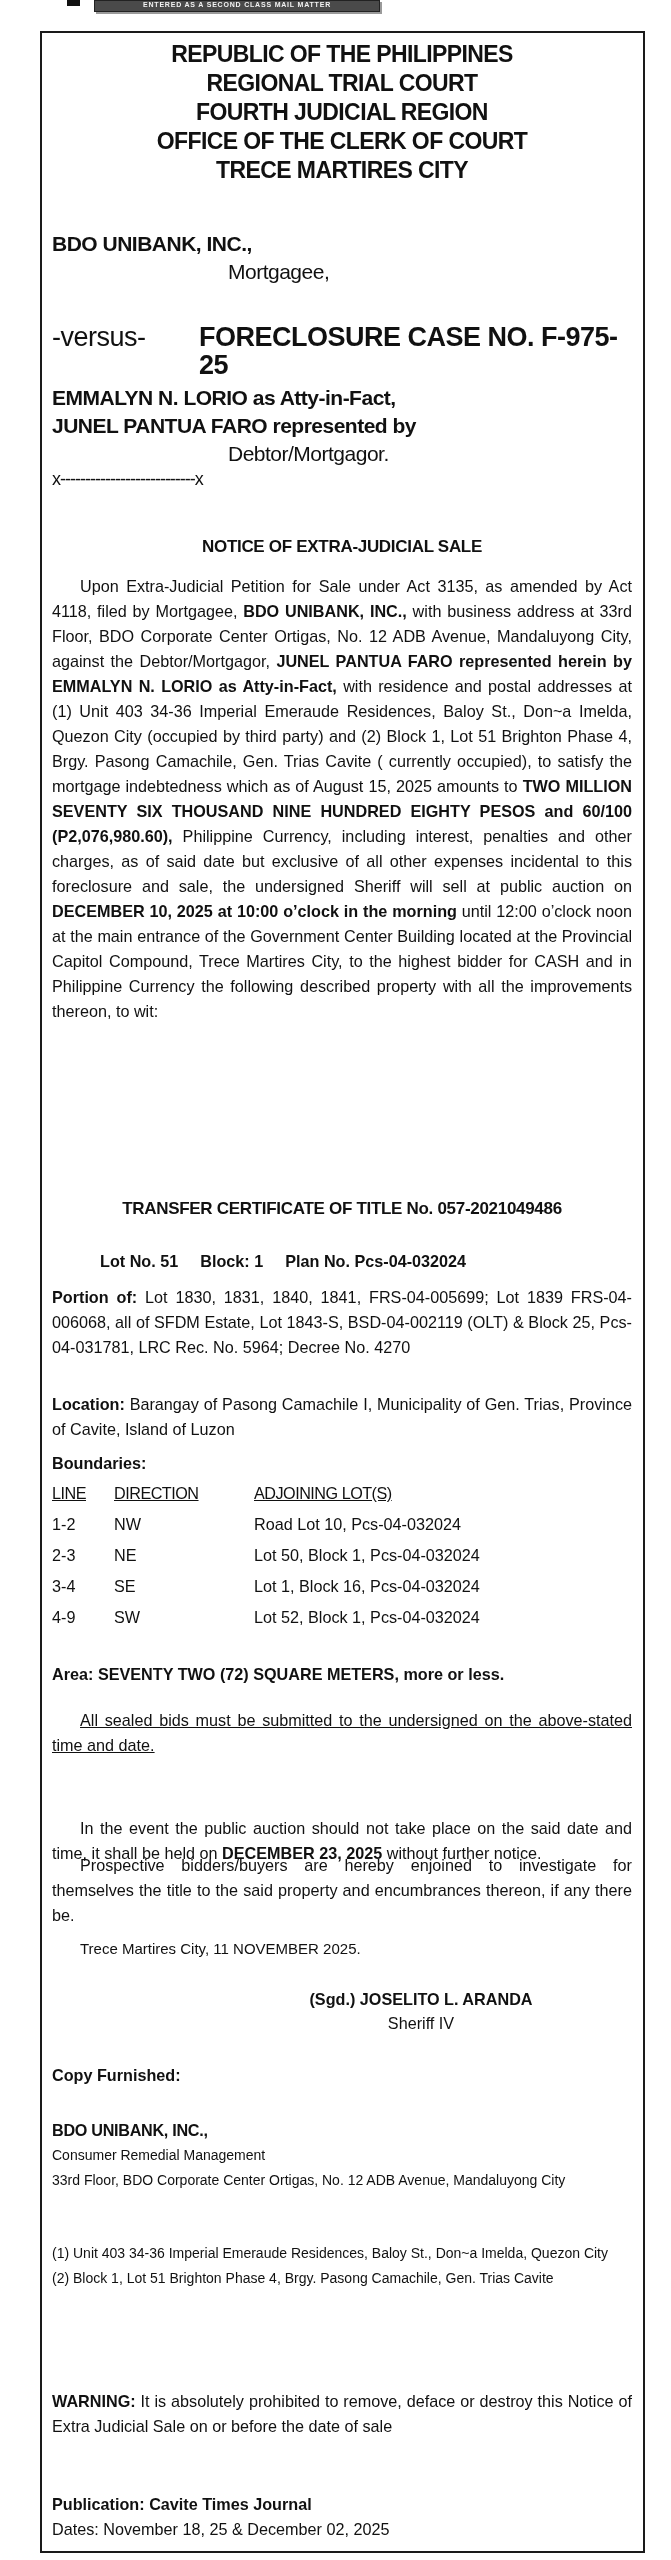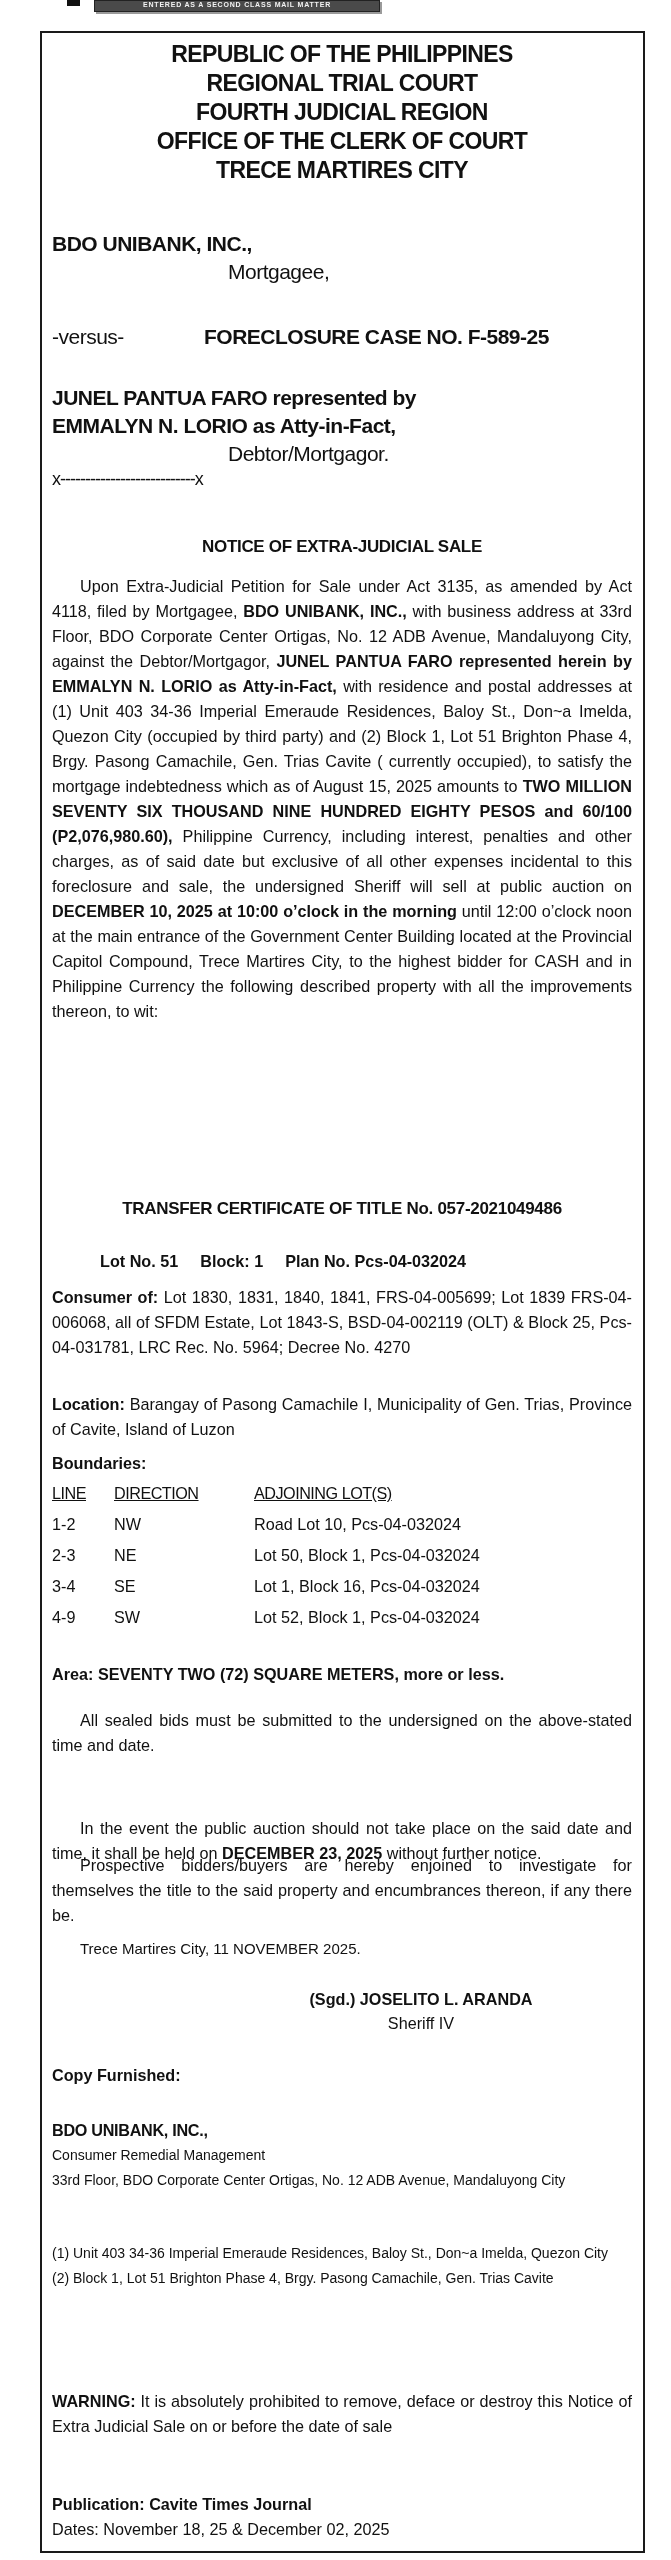--- a/index.html
+++ b/index.html
@@ -9,21 +9,21 @@
     .banner { position: absolute; left: 94px; top: 0; width: 284px; height: 10px; background: #4a4a4a;
               border: 1px solid #222; box-shadow: 2px 2px 0 #9a9a9a;
               color: #f2f2f2; font-size: 7px; font-weight: bold; letter-spacing: 0.8px;
               line-height: 8px; text-align: center; overflow: hidden; }
     .frame { position: absolute; left: 40px; top: 31px; width: 605px; height: 2522px;
              border: 2px solid #1a1a1a; box-sizing: border-box; }
     .content { position: absolute; left: 52px; width: 580px; }
     .hdr { text-align: center; font-weight: bold; font-size: 23px; line-height: 29px; letter-spacing: -0.6px; }
     .party { font-weight: bold; font-size: 21px; line-height: 28px; letter-spacing: -0.5px; }
     .role { font-size: 21px; line-height: 28px; letter-spacing: -0.5px; padding-left: 176px; }
-    .caseline { display: flex; align-items: baseline; font-size: 21px; letter-spacing: -0.5px; line-height: 28px; }
+    .caseline { display: flex; align-items: baseline; font-size: 27px; letter-spacing: -0.5px; line-height: 28px; }
     .caseline .versus { width: 152px; }
     .caseline .caseno { font-weight: bold; }
     .xline { font-size: 18px; line-height: 22px; letter-spacing: -1px; }
     .title { text-align: center; font-weight: bold; font-size: 17px; line-height: 22px; letter-spacing: -0.3px; }
     .p { font-size: 16.2px; line-height: 25px; text-align: justify; text-indent: 28px; letter-spacing: 0px; }
     .p b { font-weight: bold; }
     .tct { text-align: center; font-weight: bold; font-size: 17px; line-height: 22px; letter-spacing: -0.3px; }
     .lot { font-weight: bold; font-size: 16.2px; line-height: 22px; }
     .lot span { margin-right: 22px; }
     .block { font-size: 16.2px; line-height: 25px; text-align: justify; }
@@ -58,26 +58,26 @@
   <div class="hdr">TRECE MARTIRES CITY</div>
 </div>
 
 <div class="content" style="top:230px;">
   <div class="party">BDO UNIBANK, INC.,</div>
   <div class="role">Mortgagee,</div>
 </div>
 <div class="content" style="top:323px;">
   <div class="caseline">
     <span class="versus">-versus-</span>
-    <span class="caseno">FORECLOSURE CASE NO. F-589-25</span>
+    <span class="caseno">FORECLOSURE CASE NO. F-975-25</span>
   </div>
 </div>
 <div class="content" style="top:384px;">
+  <div class="party">EMMALYN N. LORIO as Atty-in-Fact,</div>
   <div class="party">JUNEL PANTUA FARO represented by</div>
-  <div class="party">EMMALYN N. LORIO as Atty-in-Fact,</div>
   <div class="role">Debtor/Mortgagor.</div>
   <div class="xline">x---------------------------x</div>
 </div>
 
 <div class="content" style="top:536px;">
   <div class="title">NOTICE OF EXTRA-JUDICIAL SALE</div>
 </div>
 
 <div class="content" style="top:574px;">
   <div class="p"><span>Upon Extra-Judicial Petition for Sale under Act 3135, as amended by Act 4118, filed by Mortgagee, </span><b>BDO UNIBANK, INC.,</b><span> with business address at 33rd Floor, BDO Corporate Center Ortigas, No. 12 ADB Avenue, Mandaluyong City, against the Debtor/Mortgagor, </span><b>JUNEL PANTUA FARO represented herein by EMMALYN N. LORIO as Atty-in-Fact,</b><span> with residence and postal addresses at (1) Unit 403 34-36 Imperial Emeraude Residences, Baloy St., Don~a Imelda, Quezon City (occupied by third party) and (2) Block 1, Lot 51 Brighton Phase 4, Brgy. Pasong Camachile, Gen. Trias Cavite ( currently occupied), to satisfy the mortgage indebtedness which as of August 15, 2025 amounts to </span><b>TWO MILLION SEVENTY SIX THOUSAND NINE HUNDRED EIGHTY PESOS and 60/100 (P2,076,980.60),</b><span> Philippine Currency, including interest, penalties and other charges, as of said date but exclusive of all other expenses incidental to this foreclosure and sale,  the undersigned Sheriff will sell at public auction on </span><b>DECEMBER 10, 2025 at 10:00 o’clock in the morning</b><span> until 12:00 o’clock noon at the main entrance of the Government Center Building located at the Provincial Capitol Compound, Trece Martires City, to the highest bidder for CASH and in Philippine Currency the following described property with all the improvements thereon, to wit:</span></div>
@@ -85,21 +85,21 @@
 
 <div class="content" style="top:1198px;">
   <div class="tct">TRANSFER CERTIFICATE OF TITLE No. 057-2021049486</div>
 </div>
 
 <div class="content" style="top:1250px;margin-left:48px;">
   <div class="lot"><span>Lot No. 51</span><span>Block: 1</span><span>Plan No. Pcs-04-032024</span></div>
 </div>
 
 <div class="content" style="top:1285px;">
-  <div class="block"><b>Consumer of:</b><span> Lot 1830, 1831, 1840, 1841, FRS-04-005699; Lot 1839 FRS-04-006068, all of SFDM Estate, Lot 1843-S, BSD-04-002119 (OLT) &amp; Block 25, Pcs-04-031781, LRC Rec. No. 5964; Decree No. 4270</span></div>
+  <div class="block"><b>Portion of:</b><span> Lot 1830, 1831, 1840, 1841, FRS-04-005699; Lot 1839 FRS-04-006068, all of SFDM Estate, Lot 1843-S, BSD-04-002119 (OLT) &amp; Block 25, Pcs-04-031781, LRC Rec. No. 5964; Decree No. 4270</span></div>
 </div>
 
 <div class="content" style="top:1392px;">
   <div class="block"><b>Location:</b><span> Barangay of Pasong Camachile I, Municipality of Gen. Trias, Province of Cavite, Island of Luzon</span></div>
 </div>
 
 <div class="content" style="top:1452px;">
   <div class="bnd-title">Boundaries:</div>
   <table class="bnd" style="margin-top:4px;">
     <tbody>
@@ -129,21 +129,21 @@
       <td>Lot 52, Block 1, Pcs-04-032024</td>
     </tr>
   </tbody>
     </table>
 </div>
 
 <div class="content" style="top:1663px;">
   <div class="area">Area: SEVENTY TWO (72) SQUARE METERS, more or less.</div>
 </div>
 
-<div class="content" style="top:1708px;">
+<div class="content" style="top:1708px;text-decoration:underline;">
   <div class="p">All sealed bids must be submitted to the undersigned on the above-stated time and date.</div>
 </div>
 <div class="content" style="top:1768px;margin-top:48px;">
   <div class="p"><span>In the event the public auction should not take place on the said date and time, it shall be held on </span><b>DECEMBER 23, 2025</b><span> without further notice.</span></div>
 </div>
 <div class="content" style="top:1853px;">
   <div class="p">Prospective bidders/buyers are hereby enjoined to investigate for themselves the title to the said property and encumbrances thereon, if any there be.</div>
 </div>
 
 <div class="content" style="top:1938px;">

